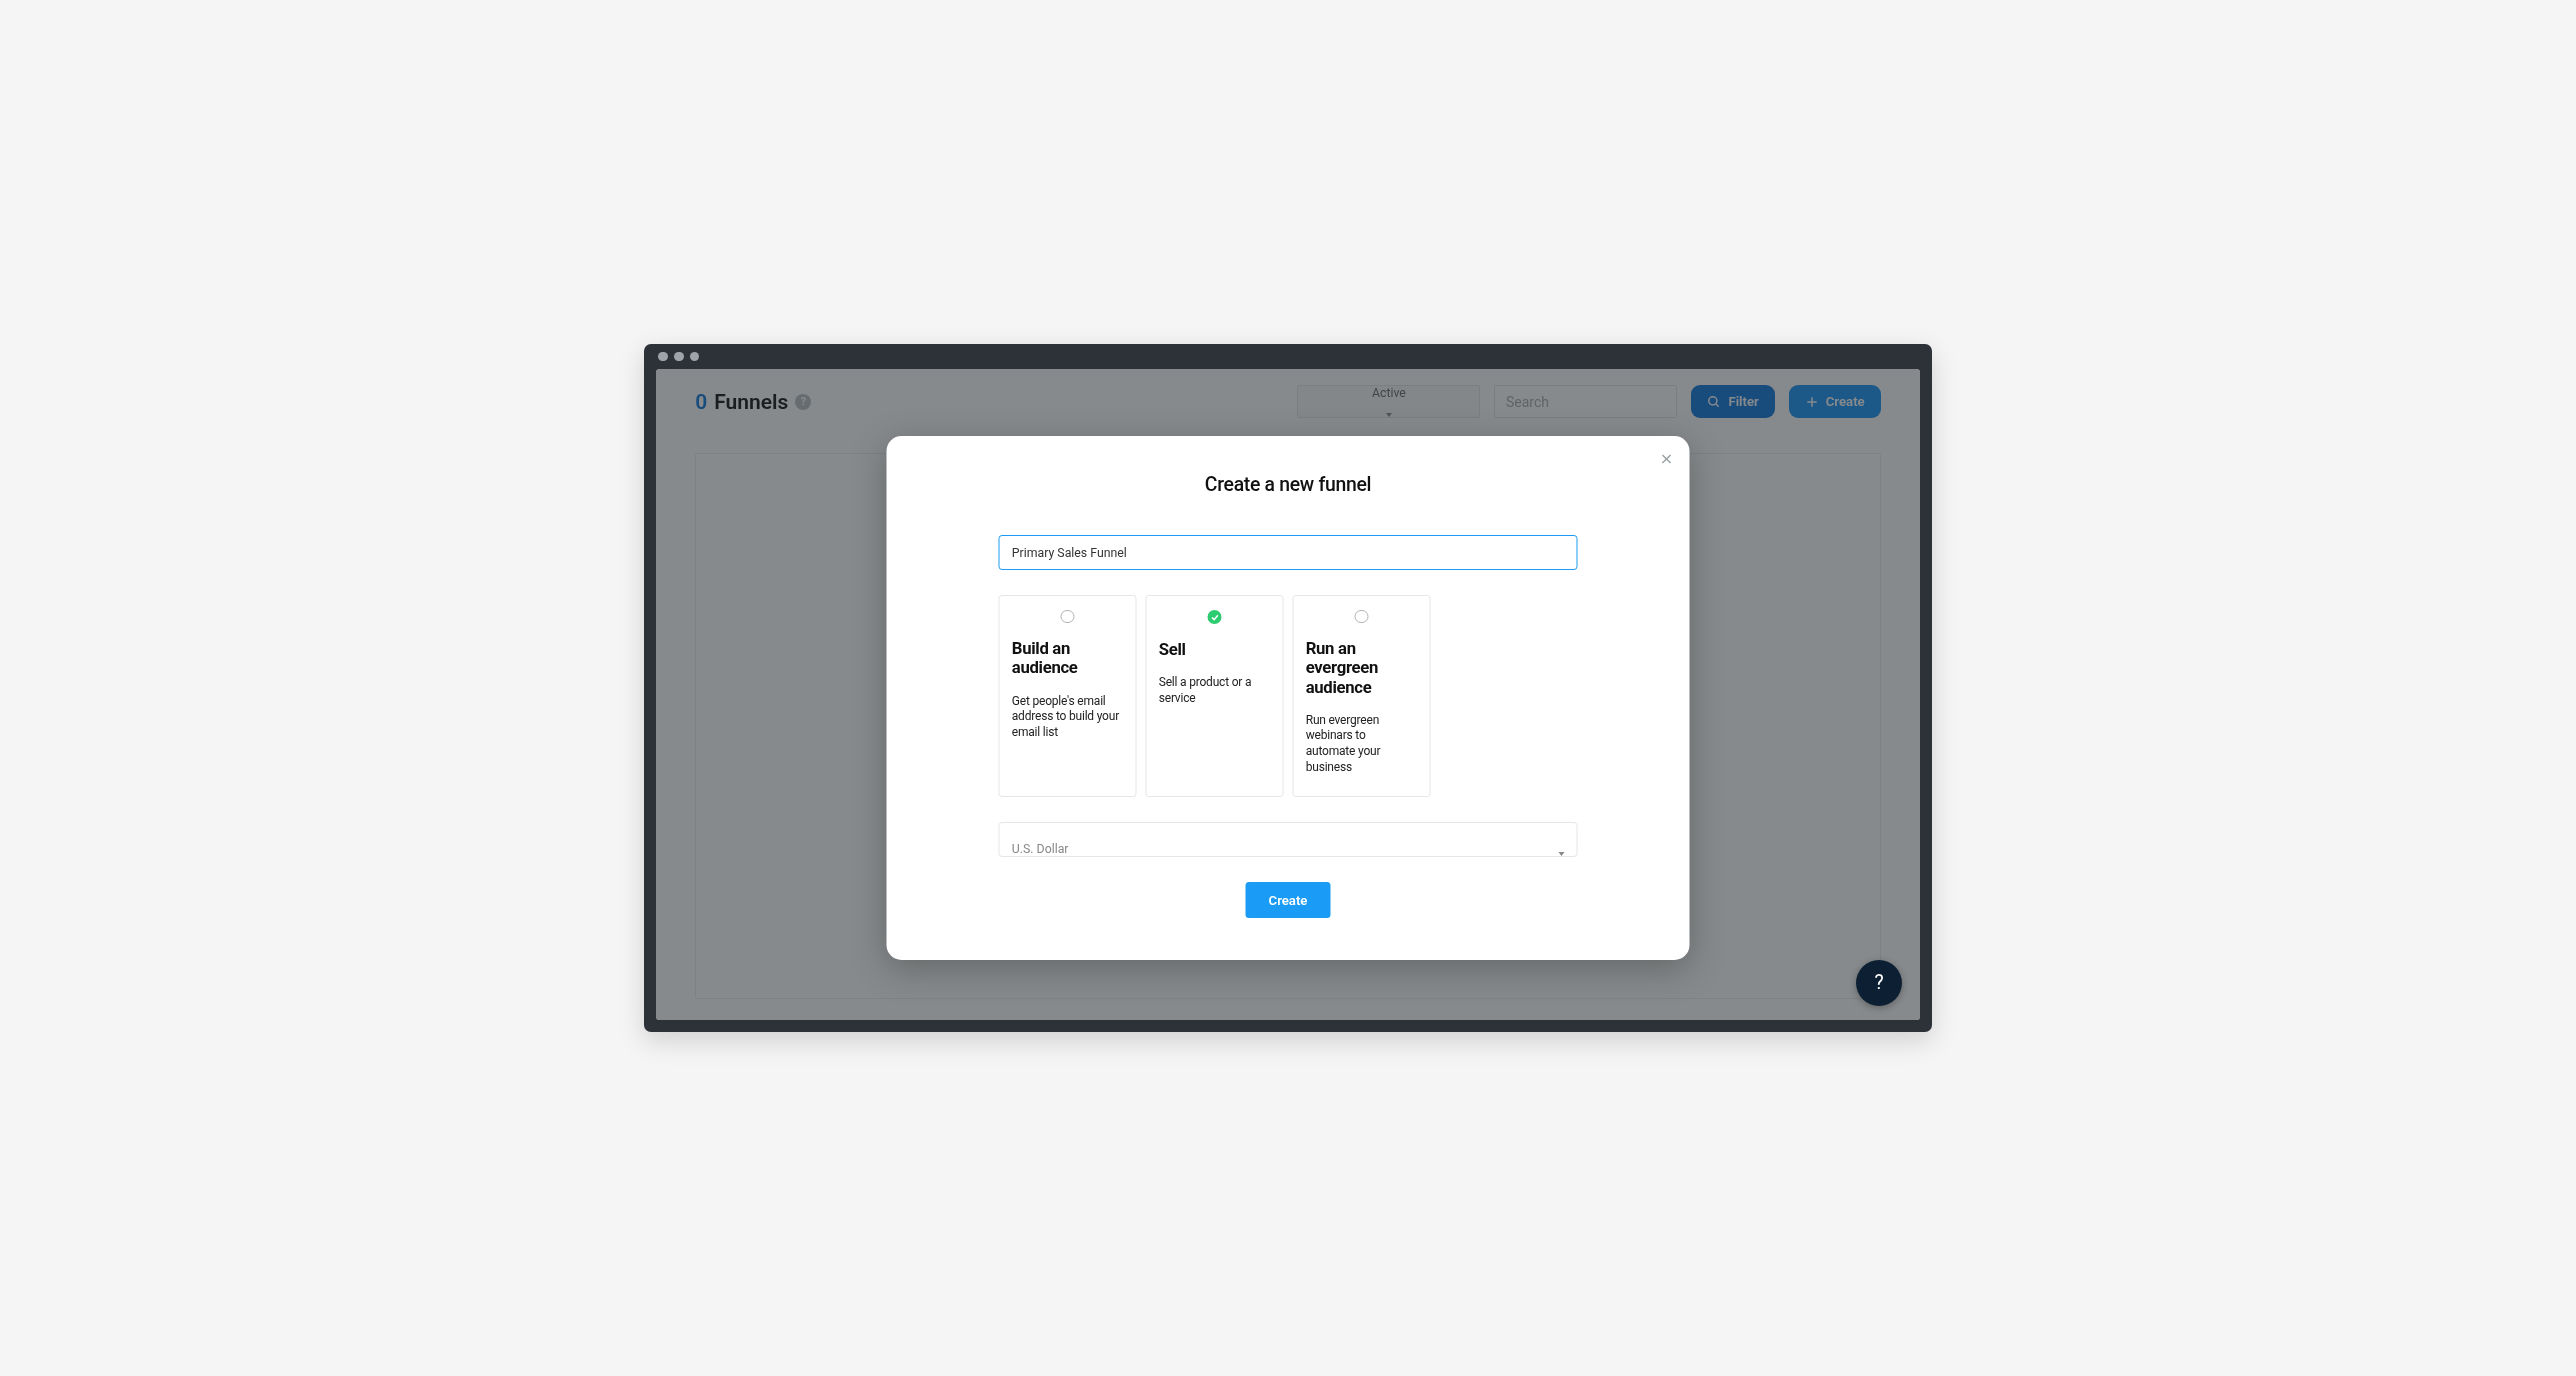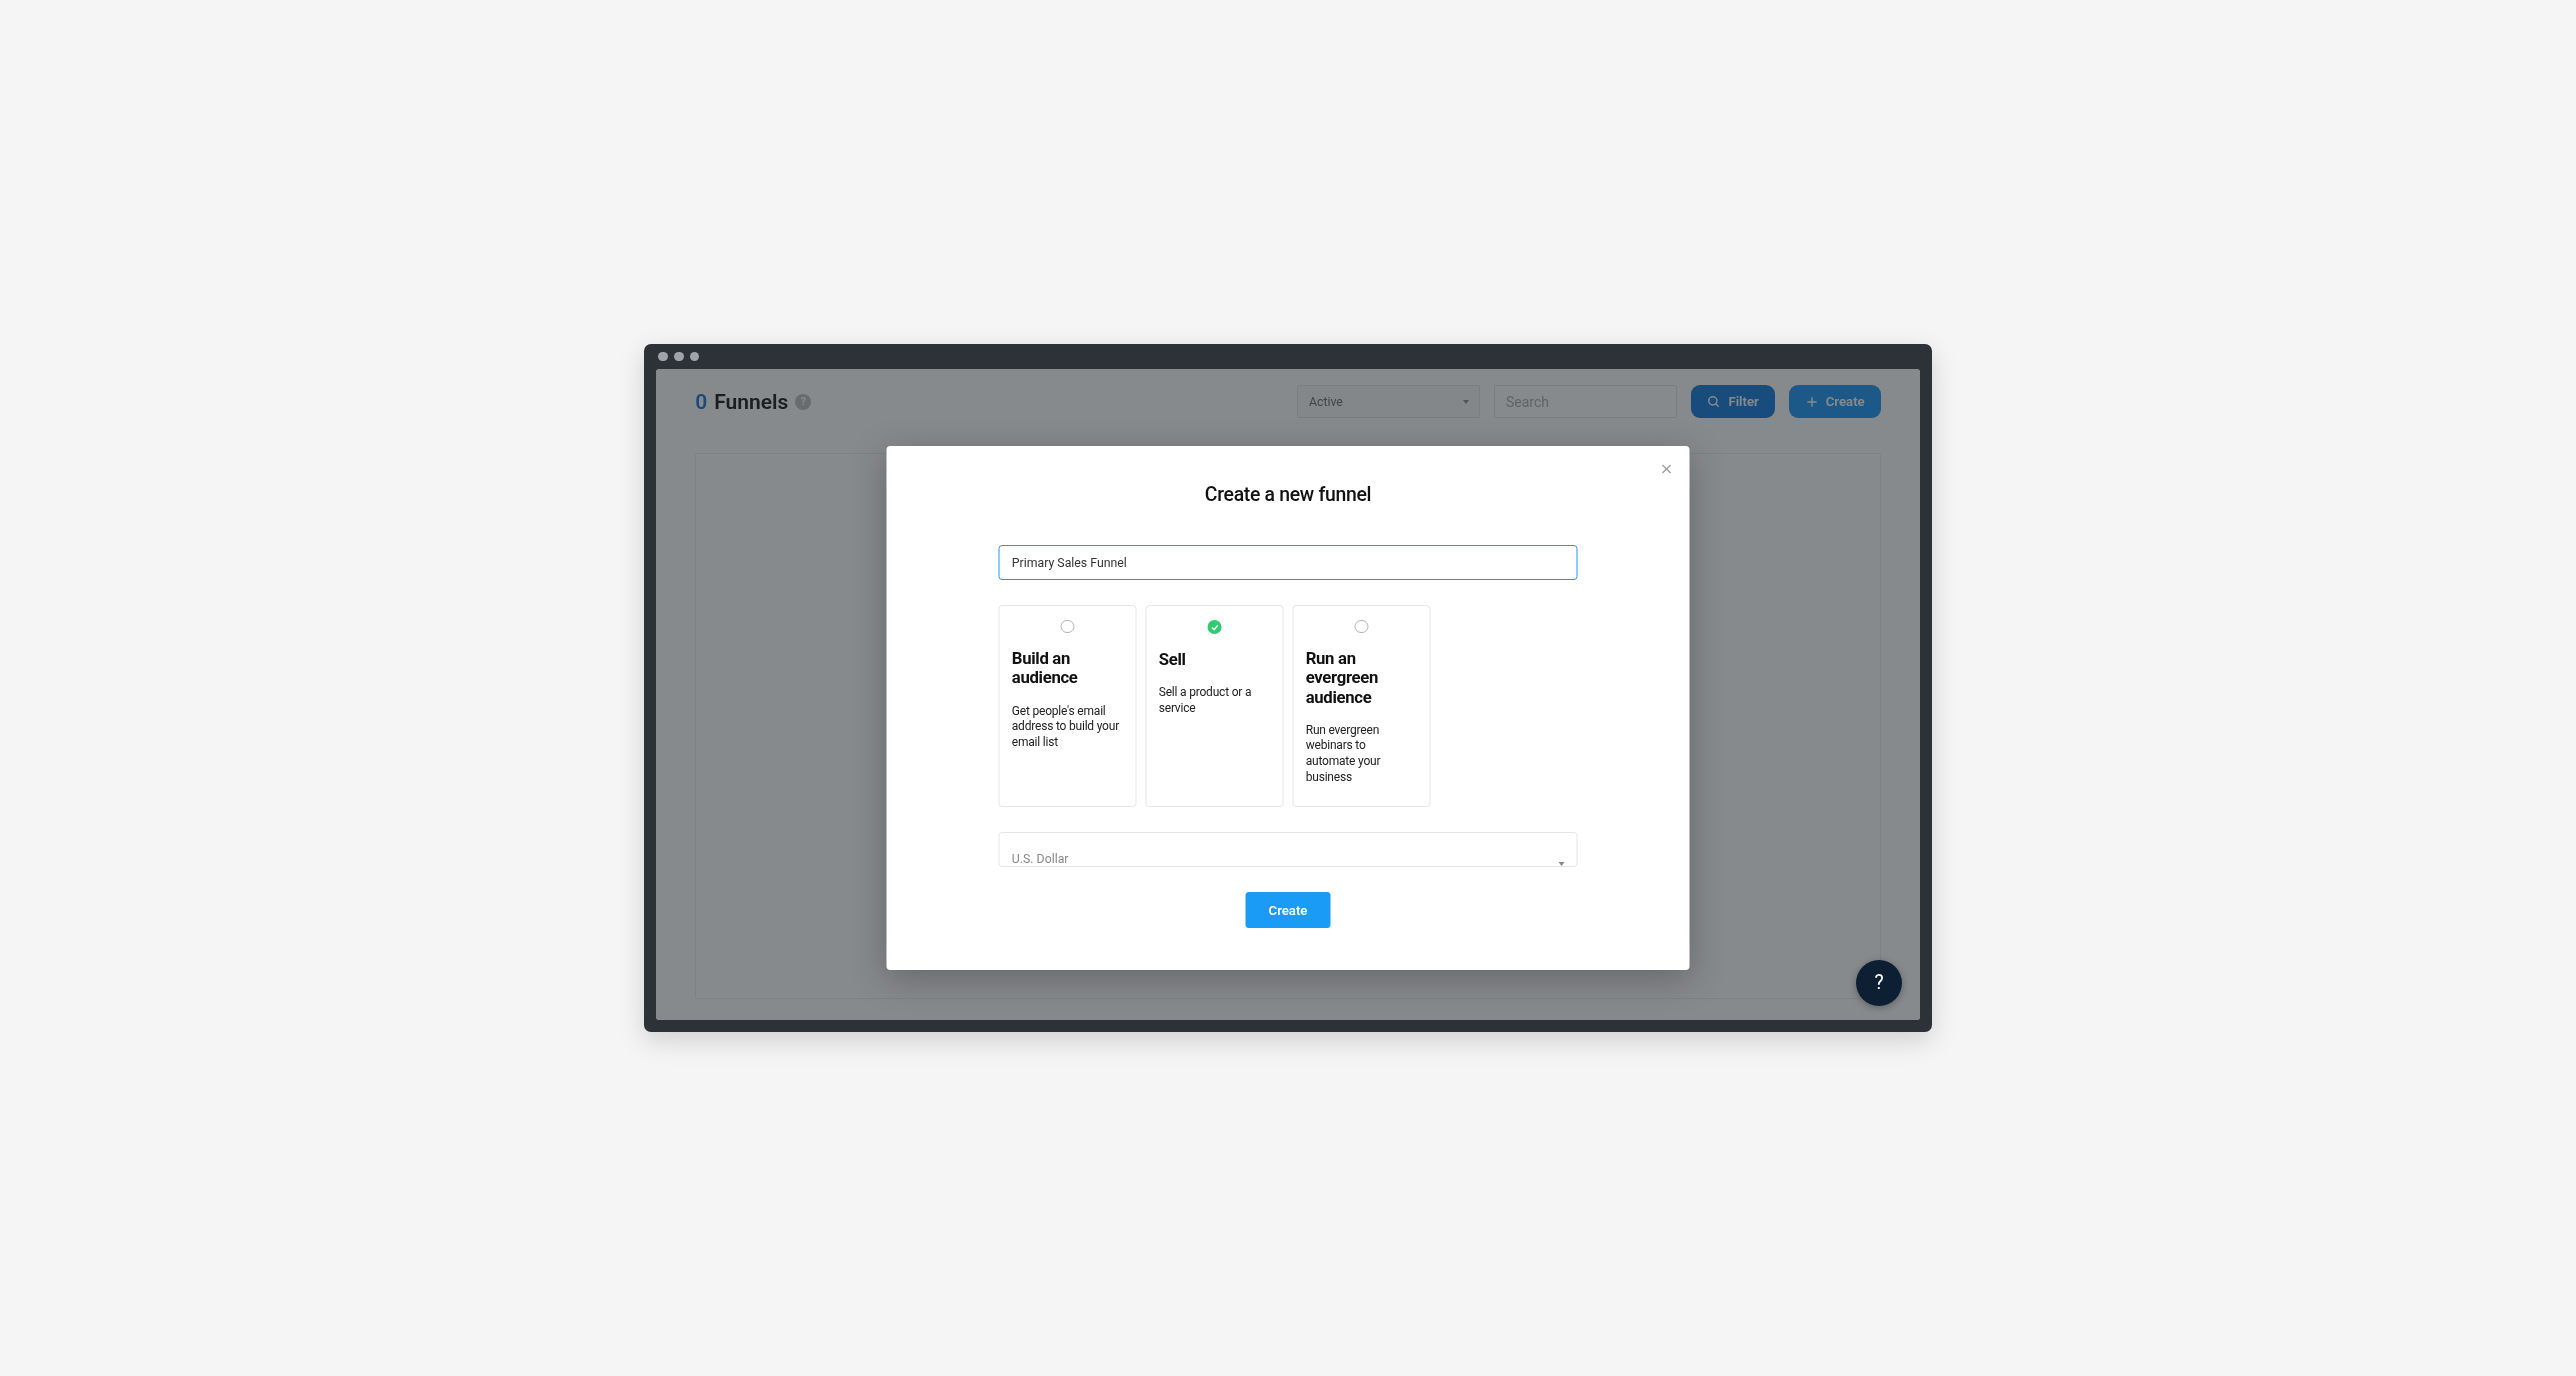--- a/index.html
+++ b/index.html
@@ -97,20 +97,21 @@
       height: 33px;
       border: 0.9px solid #e2e4e6;
       background: #f7f8f8;
       padding: 0 10.6px;
       font-size: 12.3px;
       color: #666;
       display: flex;
       align-items: center;
       justify-content: space-between;
       border-radius: 1.8px;
+      flex-direction: column;
     }
     
     .caret-down {
       width: 0;
       height: 0;
       border-left: 3.5px solid transparent;
       border-right: 3.5px solid transparent;
       border-top: 4.4px solid #888;
     }
     
@@ -163,26 +164,26 @@
       top: 25px;
       left: 12.3px;
       right: 12.3px;
       bottom: 12.3px;
       background: rgba(36, 41, 46, 0.55);
       border-radius: 3.5px;
     }
     
     .modal {
       position: absolute;
-      top: 102px;
+      top: 92px;
       left: 50%;
       transform: translateX(-50%);
       width: 803px;
       background: #fff;
-      border-radius: 4px;
+      border-radius: 15px;
       box-shadow: 0 8.8px 35px rgba(0,0,0,0.25);
       padding-bottom: 42px;
     }
     
     .modal-close {
       position: absolute;
       top: 14px;
       right: 16px;
       font-size: 17.6px;
       color: #9aa0a6;

